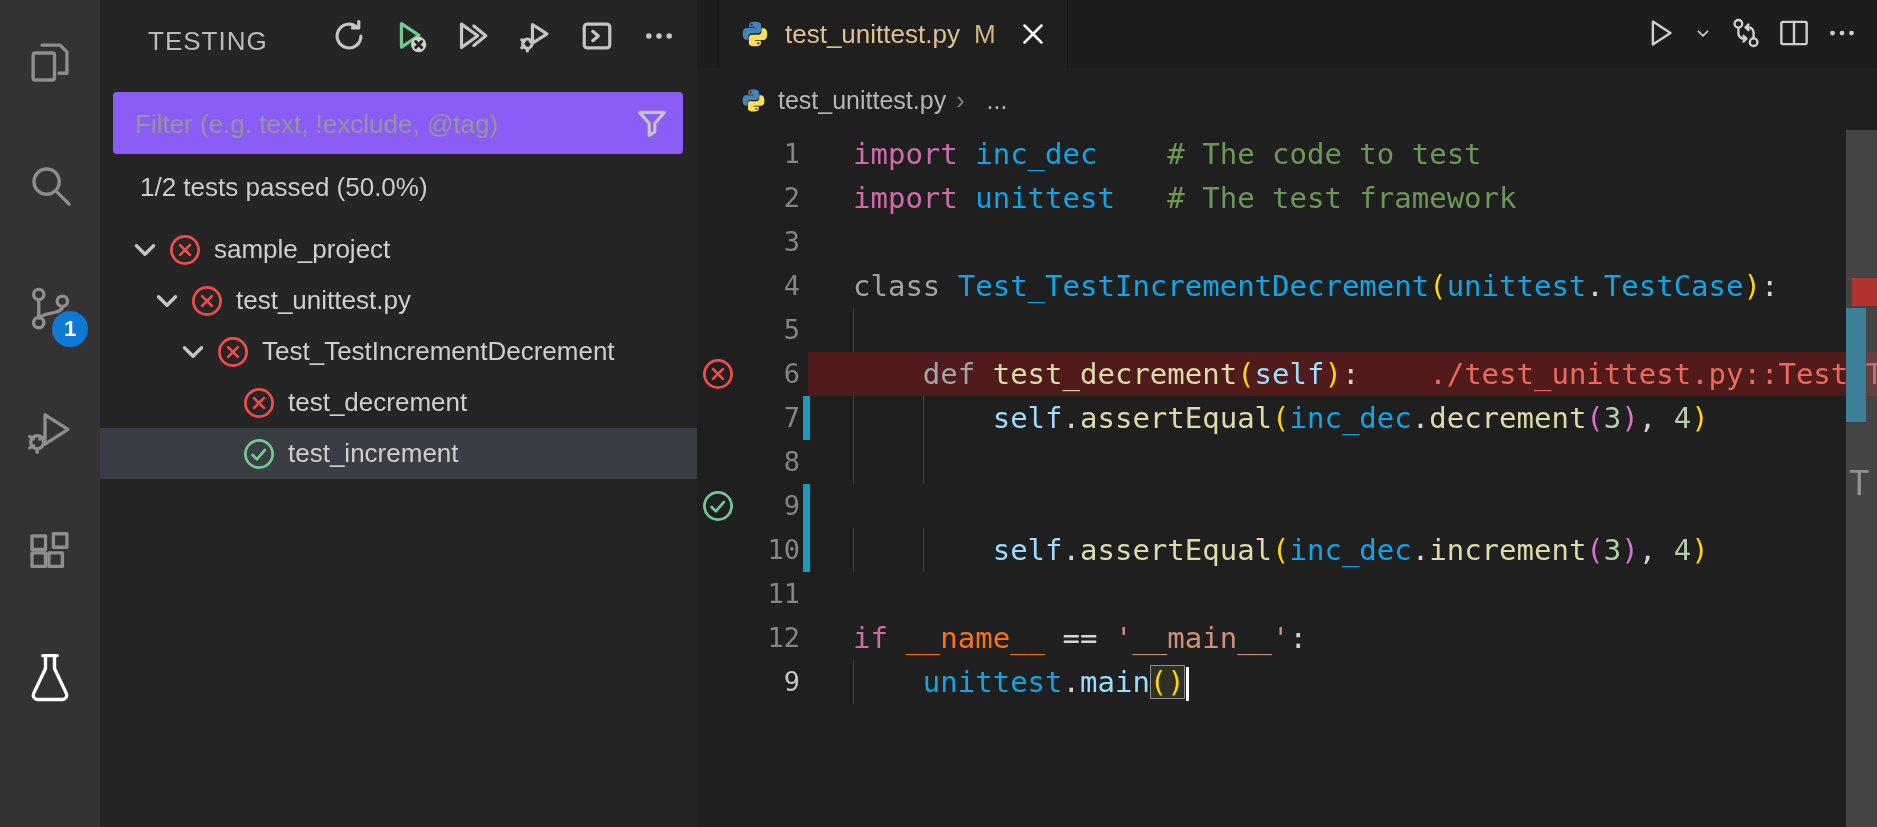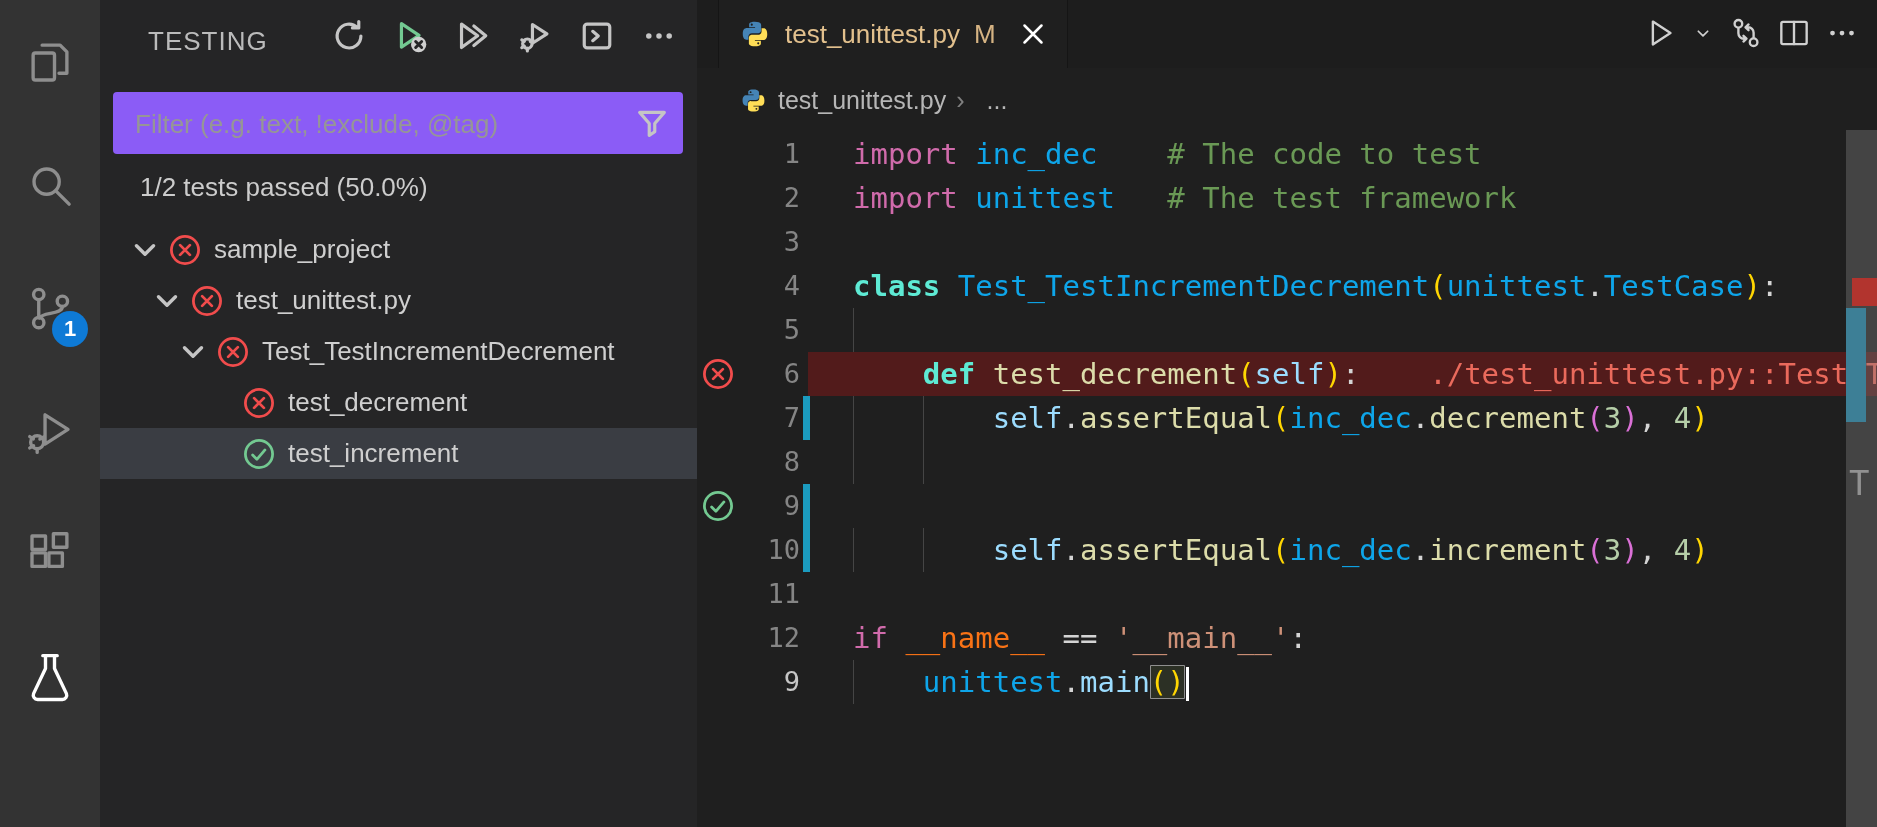--- a/index.html
+++ b/index.html
@@ -68,21 +68,21 @@
   .code-row{position:relative;height:44px;overflow:hidden;}
   .row-bg{position:absolute;left:111px;right:0;top:0;bottom:0;background:#521b1b;}
   .g-icon{position:absolute;left:4px;top:5px;width:34px;height:34px;}
   .g-num{position:absolute;left:30px;top:0;width:73px;height:44px;line-height:44px;text-align:right;
          font-family:"DejaVu Sans Mono",monospace;font-size:27px;color:#858585;}
   .g-num.active{color:#c6c6c6;}
   .change-bar{position:absolute;left:106px;top:0;width:7px;height:44px;background:#1b9bbf;}
   .indent-guide{position:absolute;top:0;width:1px;height:44px;background:#454545;}
   .code-text{position:absolute;left:156px;top:0;height:44px;line-height:44px;white-space:pre;
              font-family:"DejaVu Sans Mono",monospace;font-size:29px;color:#d4d4d4;}
-  .tk-kw{color:#d06bab;}      .tk-bkw{color:#5eead4;font-weight:bold;}
+  .tk-kw{color:#d06bab;}      .tk-bkw{color:#a3a3a3;}
   .tk-type{color:#0ea5e9;}    .tk-fn{color:#dcdcaa;}
   .tk-self{color:#9cdcfe;}    .tk-num{color:#b5cea8;}
   .tk-com{color:#6a9955;}     .tk-str{color:#ce9178;}
   .tk-br1{color:#ffd602;}     .tk-br2{color:#da70d6;}
   .tk-pl{color:#d4d4d4;}      .tk-dunder{color:#f97316;}
   .tk-err{color:#ea6a5c;}
   .tk-brmatch{color:#ffd602;background:rgba(90,110,60,.22);box-shadow:0 0 0 1px #8f8f8f inset;border-radius:1px;}
   .caret{display:inline-block;width:3px;height:34px;background:#ffffff;vertical-align:middle;margin-left:1px;}
 
   

